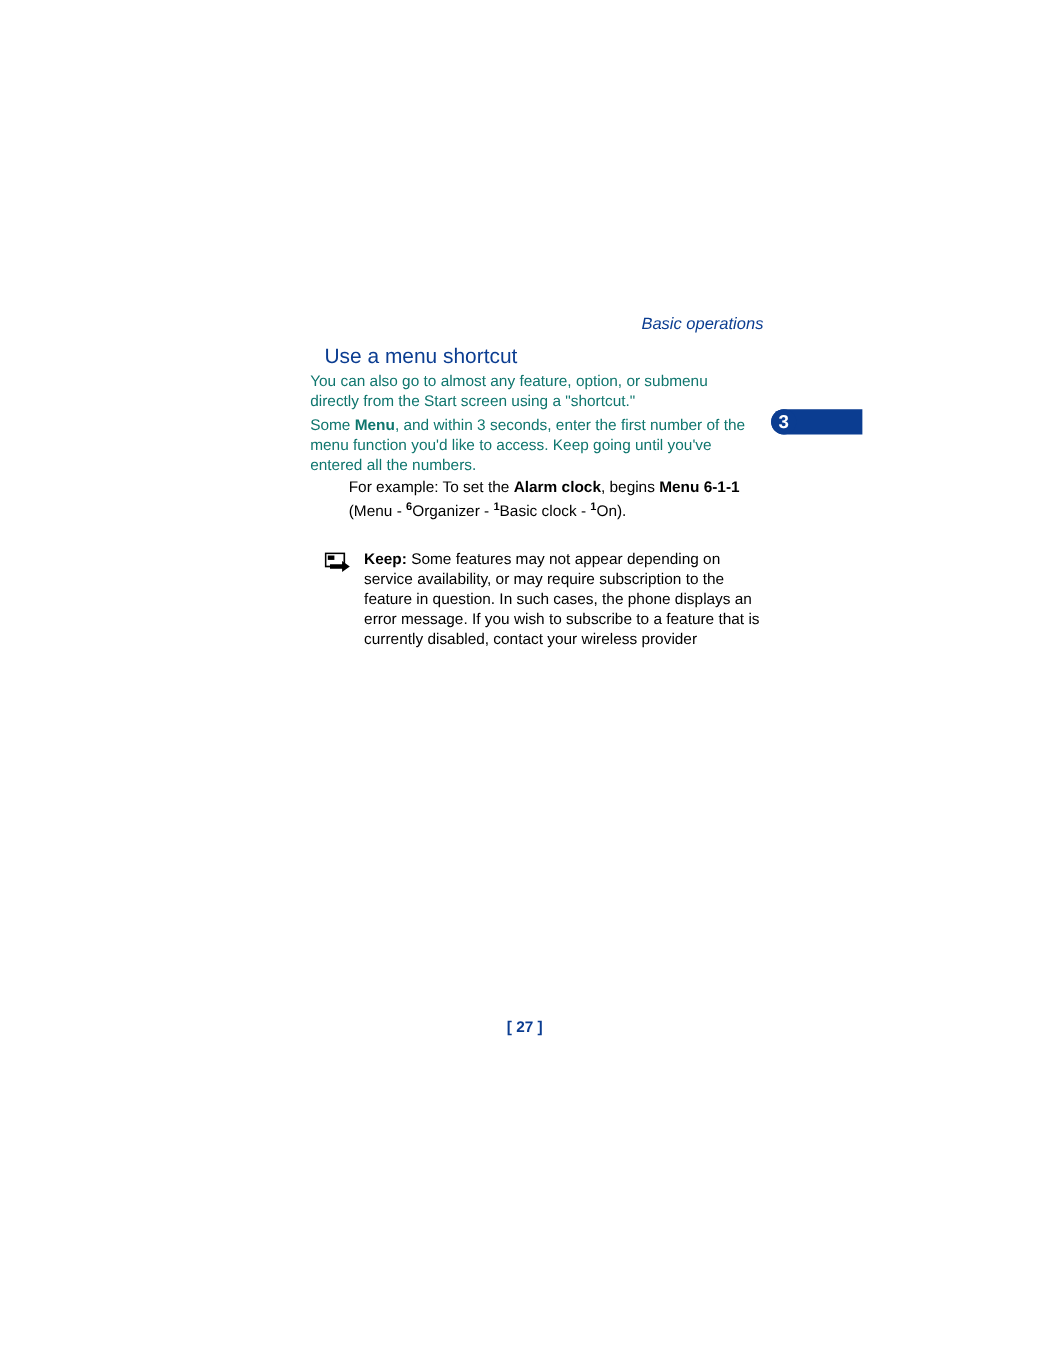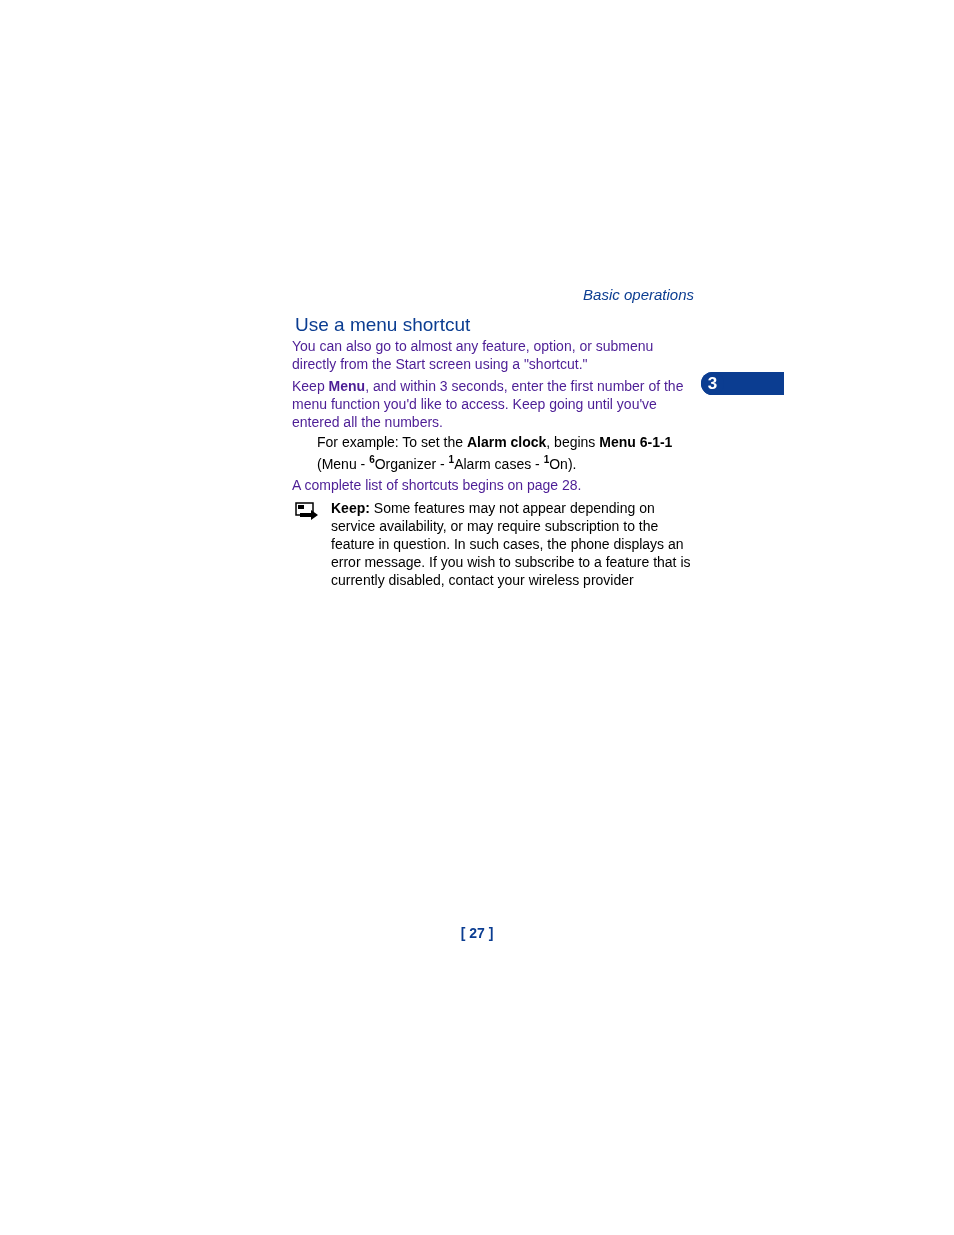--- a/index.html
+++ b/index.html
@@ -32,25 +32,25 @@
   .section-heading {
     position: absolute;
     left: 295px;
     top: 314px;
     font-size: 19px;
     font-weight: 400;
     color: #0b3d91;
   }
   .body-block {
     position: absolute;
-    left: 292px;
+    left: 282px;
     width: 400px;
     font-size: 14px;
     line-height: 1.28;
-    color: #4c1d95;
+    color: #0f766e;
   }
   .p1 { top: 338px; }
   .p2 { top: 378px; }
   .p-example {
     position: absolute;
     left: 317px;
     top: 432px;
     width: 380px;
     font-size: 14px;
     line-height: 1.55;
@@ -127,29 +127,28 @@
 
 <div class="page">
 
   <div class="header-label">Basic operations</div>
 
   <div class="section-heading">Use a menu shortcut</div>
 
   <div class="body-block p1">You can also go to almost any feature, option, or submenu directly from the Start screen using a "shortcut."</div>
 
   <div class="body-block p2">
-    <span>Keep </span><span class="bold">Menu</span><span>, and within 3 seconds, enter the first number of the menu function you'd like to access. Keep going until you've entered all the numbers.</span>
+    <span>Some </span><span class="bold">Menu</span><span>, and within 3 seconds, enter the first number of the menu function you'd like to access. Keep going until you've entered all the numbers.</span>
   </div>
 
   <div class="p-example">
     <span>For example: To set the </span><span class="bold">Alarm clock</span><span>, begins </span><span class="bold">Menu 6-1-1</span><br>
-    <span>(Menu - </span><span class="sup">6</span><span>Organizer - </span><span class="sup">1</span><span>Alarm cases - </span><span class="sup">1</span><span>On).</span>
+    <span>(Menu - </span><span class="sup">6</span><span>Organizer - </span><span class="sup">1</span><span>Basic clock - </span><span class="sup">1</span><span>On).</span>
   </div>
 
-  <div class="body-block p3">A complete list of shortcuts begins on page 28.</div>
 
   <div class="note-row">
     <div class="note-icon">
       <svg width="26" height="20" viewBox="0 0 26 20">
         <rect x="1" y="1" width="17" height="12" fill="none" stroke="#000" stroke-width="1.5"></rect>
         <rect x="3" y="3" width="6" height="4" fill="#000"></rect>
         <path d="M5 15 L16 15 L16 12 L23 17 L16 22 L16 19 L5 19 Z" transform="translate(0,-4)" fill="#000"></path>
       </svg>
     </div>
     <div class="note-text">

